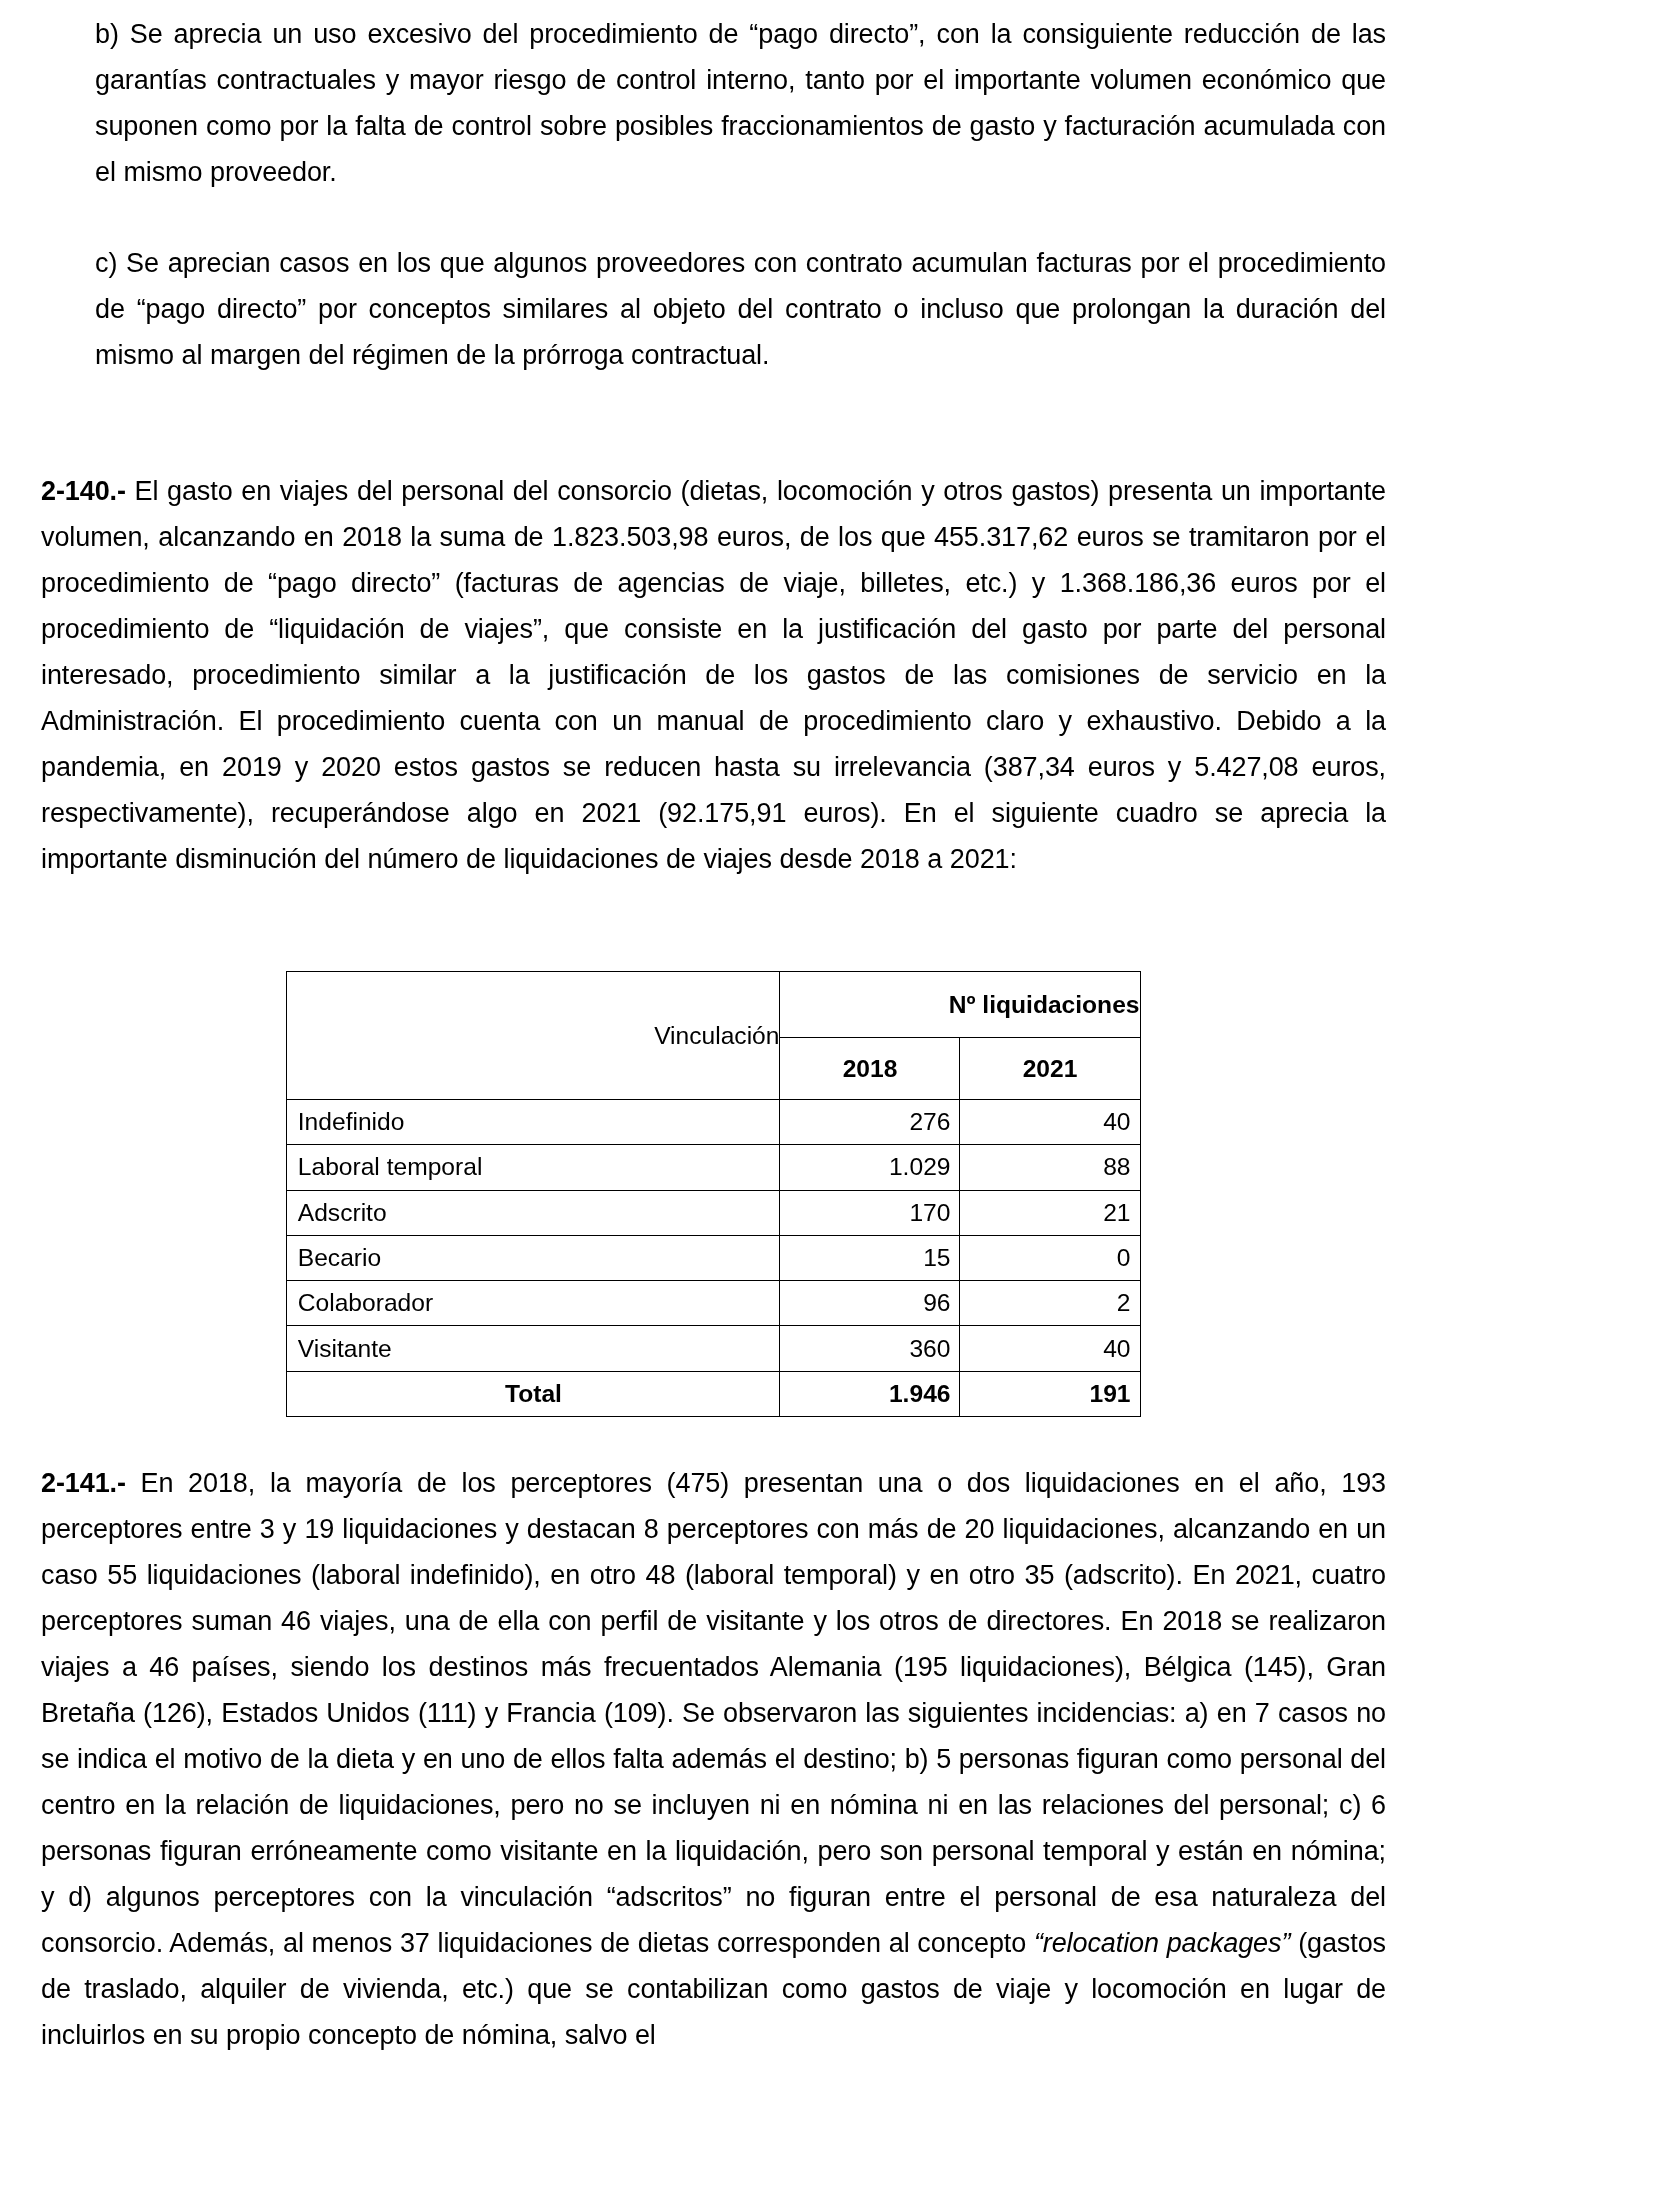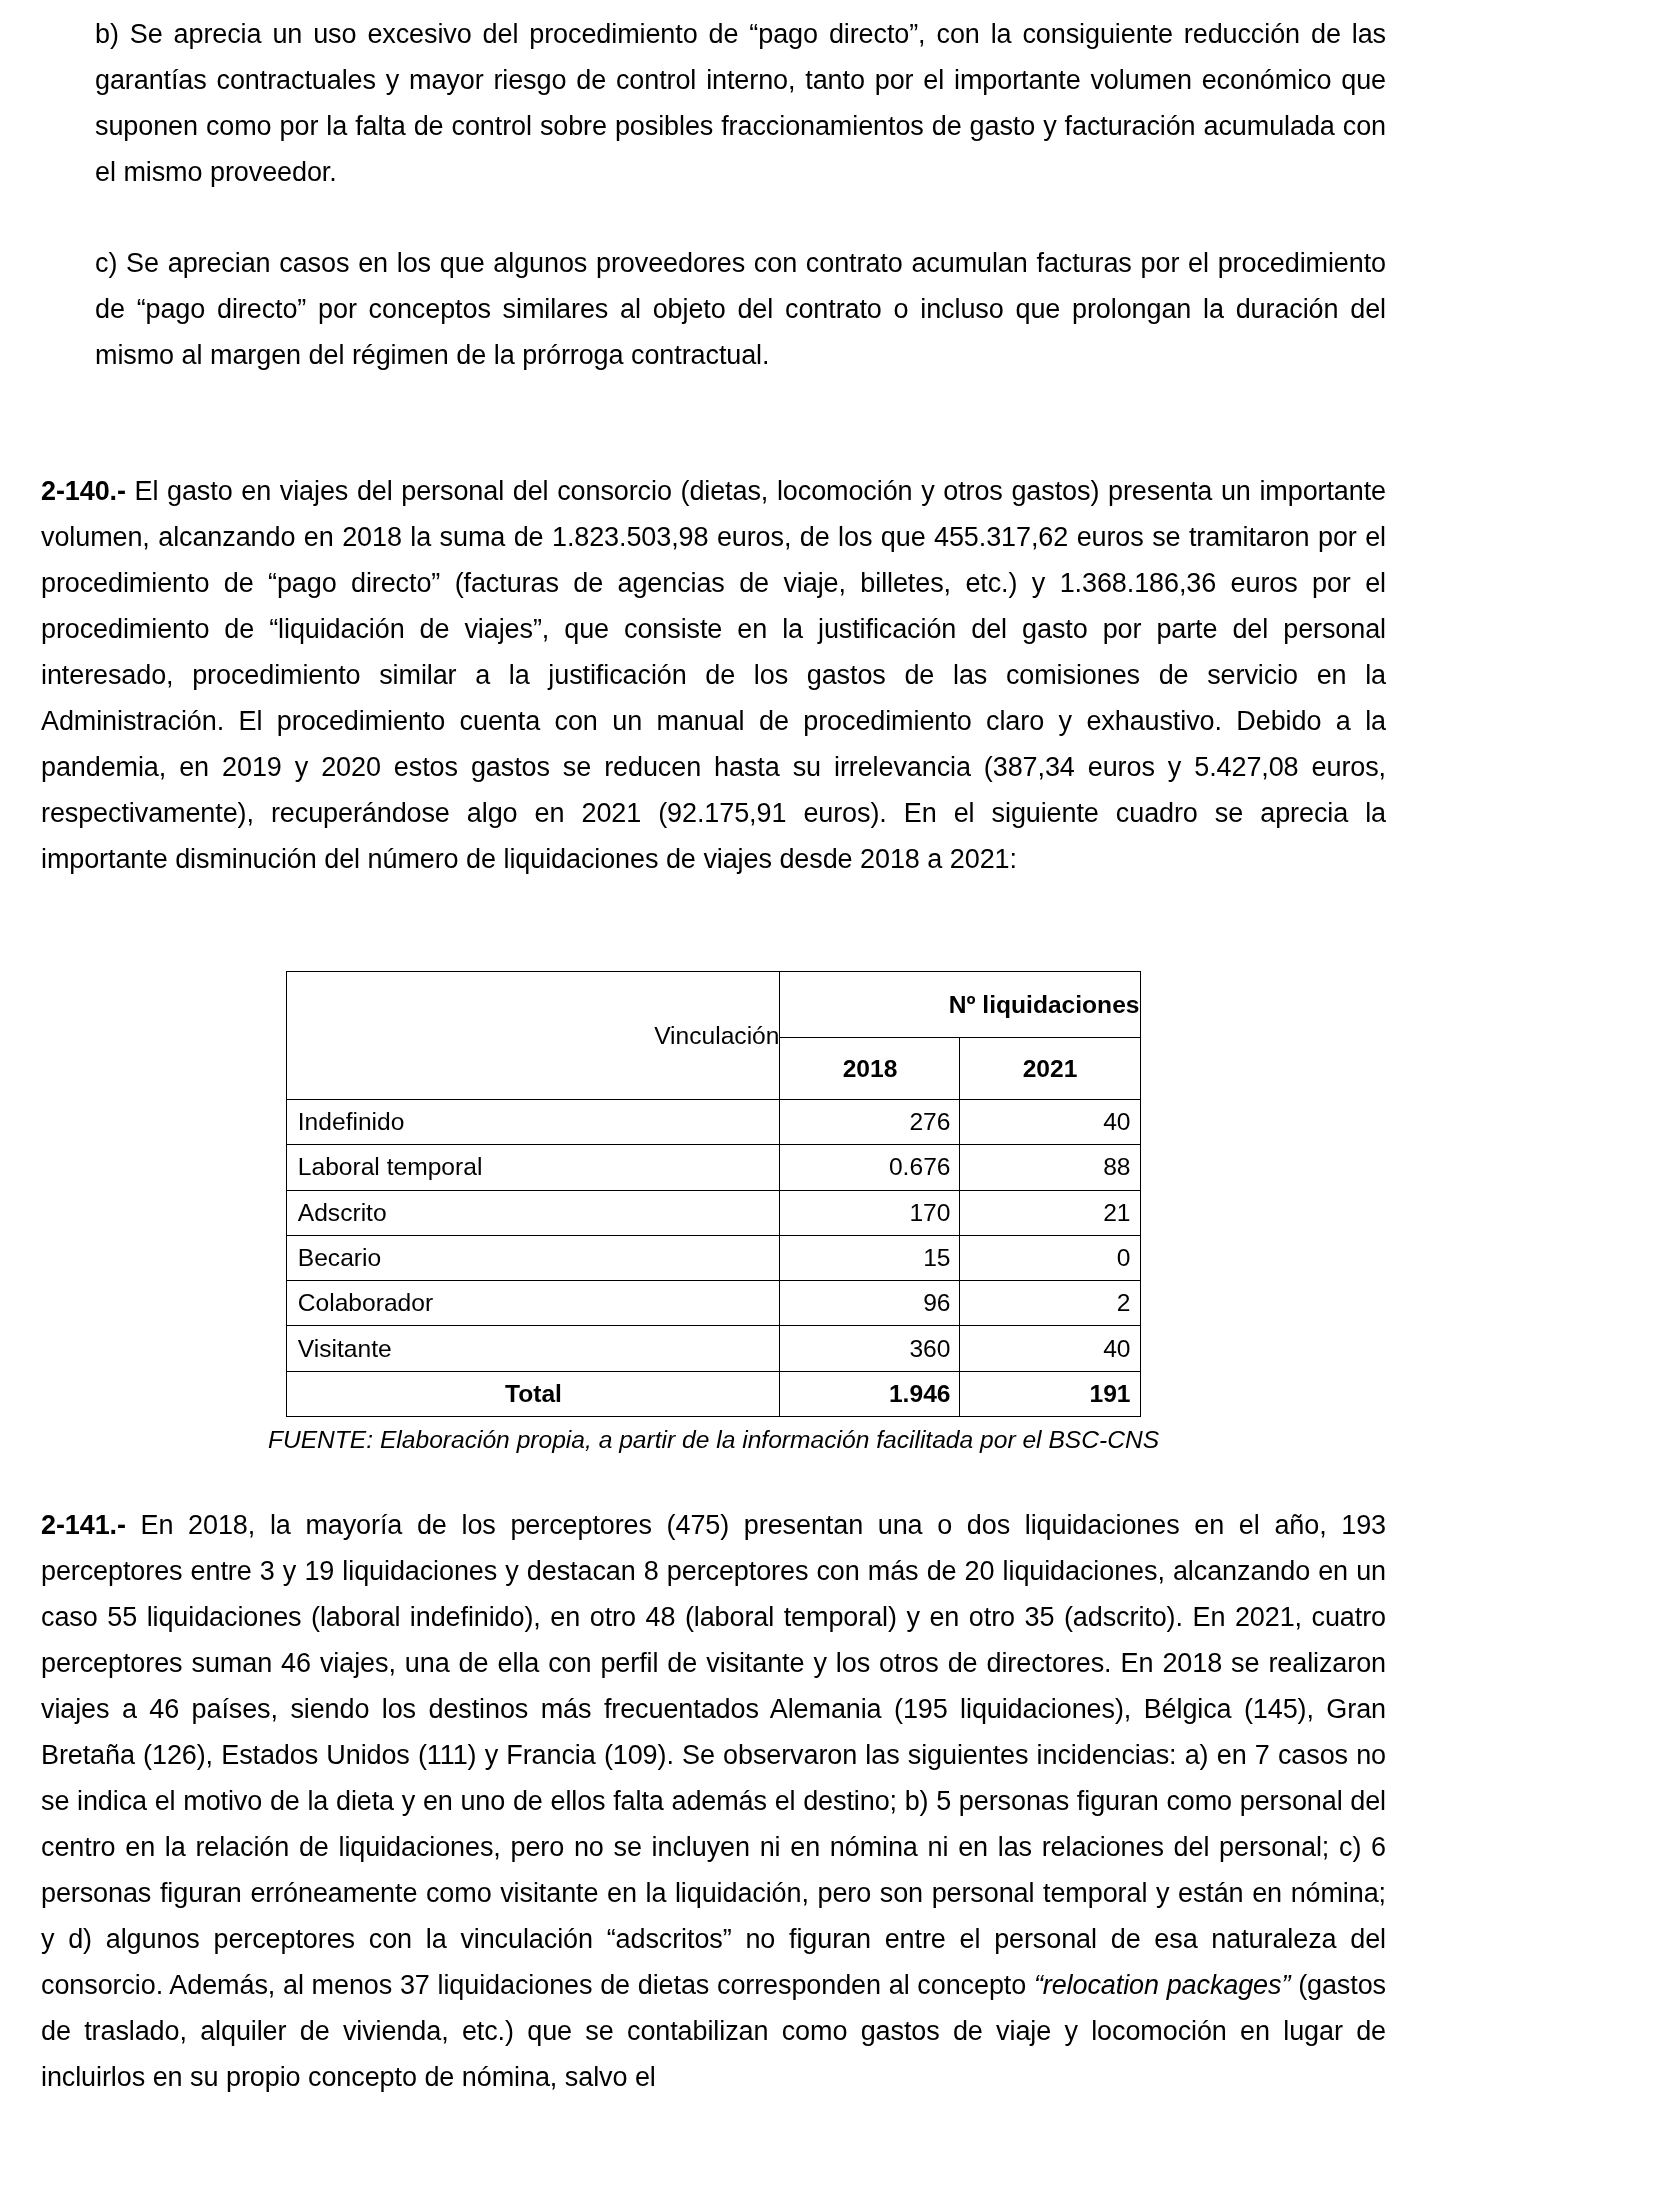--- a/index.html
+++ b/index.html
@@ -163,21 +163,21 @@
         </tr>
       </thead>
       <tbody>
         <tr>
           <td class="cell-label">Indefinido</td>
           <td class="cell-num">276</td>
           <td class="cell-num">40</td>
         </tr>
         <tr>
           <td class="cell-label">Laboral temporal</td>
-          <td class="cell-num">0.676</td>
+          <td class="cell-num">1.029</td>
           <td class="cell-num">88</td>
         </tr>
         <tr>
           <td class="cell-label">Adscrito</td>
           <td class="cell-num">170</td>
           <td class="cell-num">21</td>
         </tr>
         <tr>
           <td class="cell-label">Becario</td>
           <td class="cell-num">15</td>
@@ -195,20 +195,19 @@
         </tr>
         <tr class="total-row">
           <td class="cell-label">Total</td>
           <td class="cell-num">1.946</td>
           <td class="cell-num">191</td>
         </tr>
       </tbody>
     </table>
   </div>
 
-  <p class="source-note">FUENTE: Elaboración propia, a partir de la información facilitada por el BSC-CNS</p>
 
   <div class="gap-para"></div>
 
   <p class="body-text"><span class="para-num">2-141.-</span><span> En 2018, la mayoría de los perceptores (475) presentan una o dos liquidaciones en el año, 193 perceptores entre 3 y 19 liquidaciones y destacan 8 perceptores con más de 20 liquidaciones, alcanzando en un caso 55 liquidaciones (laboral indefinido), en otro 48 (laboral temporal) y en otro 35 (adscrito). En 2021, cuatro perceptores suman 46 viajes, una de ella con perfil de visitante y los otros de directores. En 2018 se realizaron viajes a 46 países, siendo los destinos más frecuentados Alemania (195 liquidaciones), Bélgica (145), Gran Bretaña (126), Estados Unidos (111) y Francia (109). Se observaron las siguientes incidencias: a) en 7 casos no se indica el motivo de la dieta y en uno de ellos falta además el destino; b) 5 personas figuran como personal del centro en la relación de liquidaciones, pero no se incluyen ni en nómina ni en las relaciones del personal; c) 6 personas figuran erróneamente como visitante en la liquidación, pero son personal temporal y están en nómina; y d) algunos perceptores con la vinculación “adscritos” no figuran entre el personal de esa naturaleza del consorcio. Además, al menos 37 liquidaciones de dietas corresponden al concepto </span><span class="italic-term">“relocation packages”</span><span> (gastos de traslado, alquiler de vivienda, etc.) que se contabilizan como gastos de viaje y locomoción en lugar de incluirlos en su propio concepto de nómina, salvo el</span></p>
 
 </div>
 
 
 </body></html>

